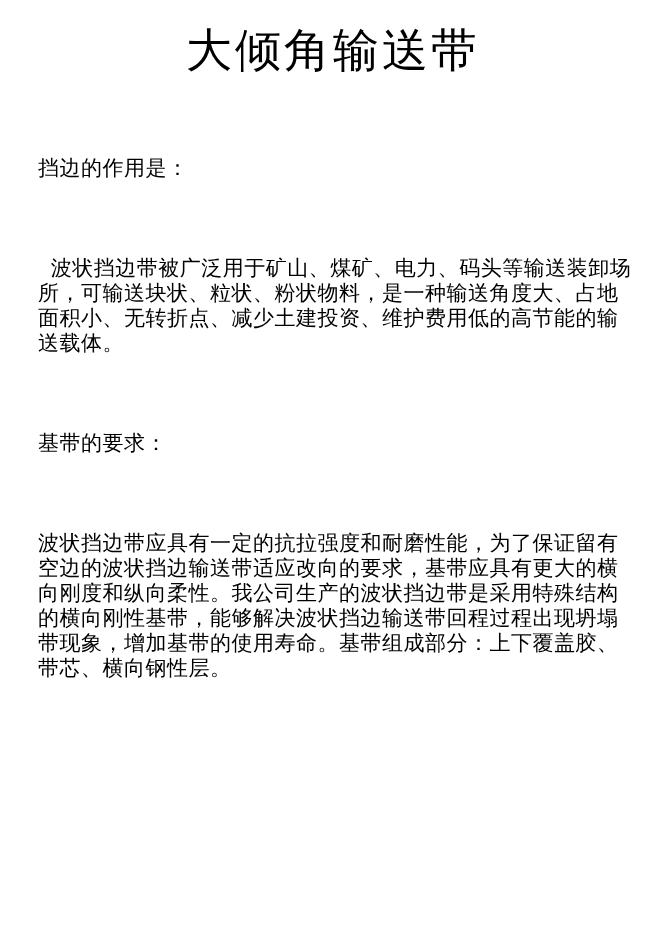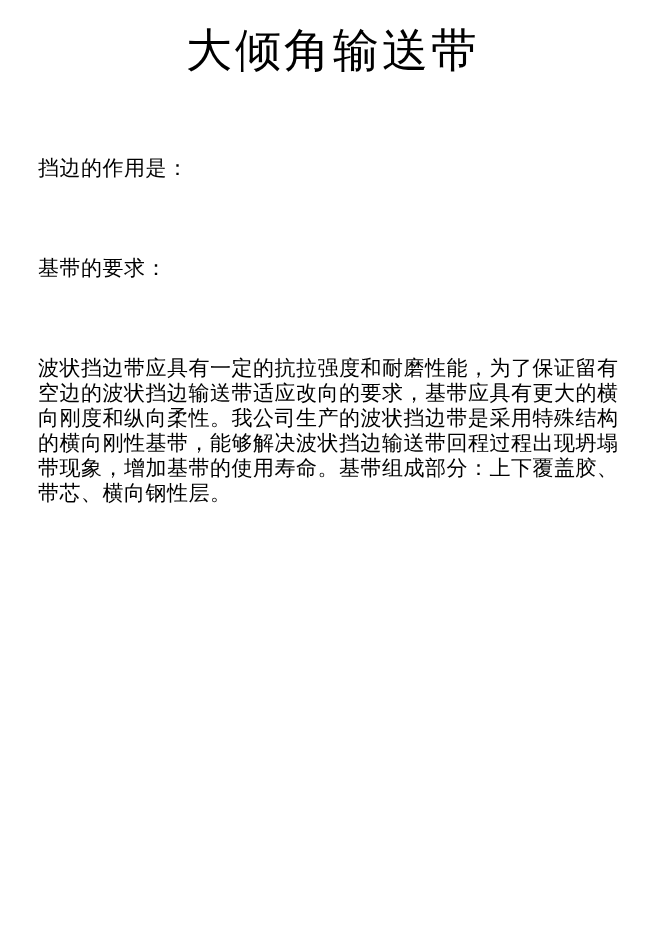--- a/index.html
+++ b/index.html
@@ -44,20 +44,24 @@
 </style>
 </head>
 <body>
 
 <div class="page">
 
   <h1 class="page-title">大倾角输送带</h1>
 
   <div class="content">
     <p>挡边的作用是：</p>
+    <p>  波状挡边带被广泛用于矿山、煤矿、电力、码头等输送装卸场
+所，可输送块状、粒状、粉状物料，是一种输送角度大、占地
+面积小、无转折点、减少土建投资、维护费用低的高节能的输
+送载体。</p>
     <p>基带的要求：</p>
     <p>波状挡边带应具有一定的抗拉强度和耐磨性能，为了保证留有
 空边的波状挡边输送带适应改向的要求，基带应具有更大的横
 向刚度和纵向柔性。我公司生产的波状挡边带是采用特殊结构
 的横向刚性基带，能够解决波状挡边输送带回程过程出现坍塌
 带现象，增加基带的使用寿命。基带组成部分：上下覆盖胶、
 带芯、横向钢性层。</p>
   </div>
 
   <div class="photos">

